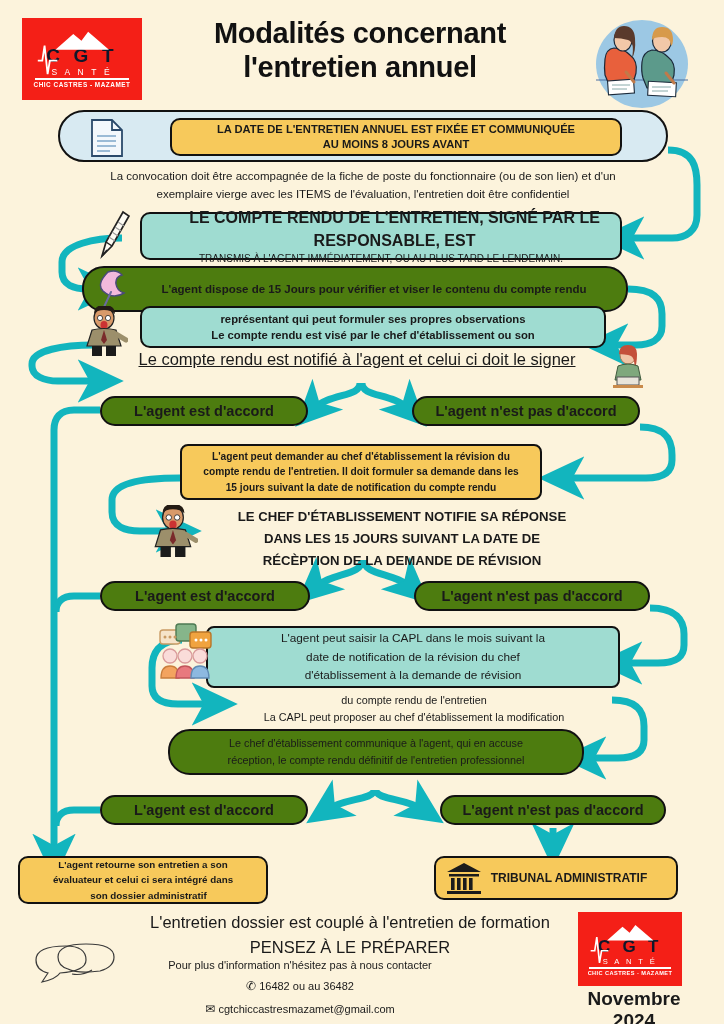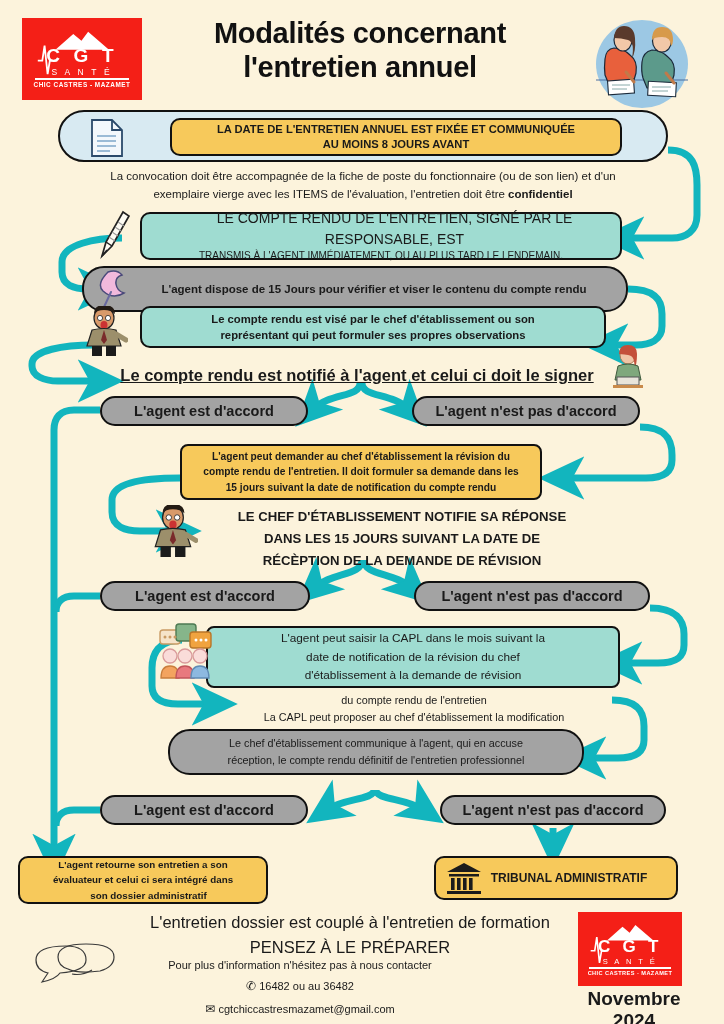--- a/index.html
+++ b/index.html
@@ -19,21 +19,21 @@
   
   .abs{position:absolute;z-index:3;box-sizing:border-box;}
 
   
   .logo{
     position:absolute;background:#F41F17;box-sizing:border-box;
     display:flex;flex-direction:column;align-items:center;justify-content:center;
     overflow:hidden;z-index:4;
   }
   .logo-mtn{width:62%;height:20px;position:relative;margin-bottom:-4px;}
-  .logo-cgt{color:#ffffff;font-weight:bold;letter-spacing:.22em;line-height:1;}
+  .logo-cgt{color:#0f172a;font-weight:bold;letter-spacing:.22em;line-height:1;}
   .logo-sante{color:#fff;letter-spacing:.32em;line-height:1;}
   .logo-rule{height:1.5px;background:#fff;width:78%;margin:2px 0 2px 0;}
   .logo-sub{color:#fff;letter-spacing:.08em;line-height:1;font-weight:bold;}
   .logo-ecg{position:absolute;left:8%;top:28%;width:26%;height:46%;}
 
   .title{
     position:absolute;left:140px;top:16px;width:440px;
     text-align:center;font-weight:bold;font-size:29px;line-height:1.18;
     color:#111;letter-spacing:-.3px;z-index:4;
   }
@@ -42,27 +42,27 @@
     position:absolute;left:586px;top:18px;width:112px;height:92px;z-index:4;
   }
 
   
   .pill{
     position:absolute;border:2.5px solid #111;box-sizing:border-box;
     display:flex;align-items:center;justify-content:center;text-align:center;
     z-index:3;
   }
   .pill span{display:block;width:100%;padding:0 10px;box-sizing:border-box;}
-  .blue{background:#a3a3a3;}
+  .blue{background:#4d7c0f;}
   .teal{background:#9FDCD1;}
   .yellow{background:#F7C95B;}
   .outerbox{background:#D8EAF2;border-radius:32px;}
   .plain{position:absolute;text-align:center;z-index:3;}
 
-  .b-bold{font-weight:bold;margin-top:16px;}
+  .b-bold{font-weight:normal;}
   .u-line{text-decoration:underline;}
 
   
   .footer-text{position:absolute;text-align:center;z-index:4;}
   .footer-contact{position:absolute;z-index:4;text-align:center;}
   .month{position:absolute;font-weight:bold;font-size:19px;z-index:4;}
 </style>
 </head>
 <body>
 
@@ -171,21 +171,21 @@
   </div>
 
   <svg class="abs" style="left:96px;top:208px;width:34px;height:52px;z-index:4;" viewBox="0 0 34 52">
     <path d="M6,48 L10,34 L27,4 L33,8 L16,38 Z" fill="#FDFBF3" stroke="#222" stroke-width="1.7"></path>
     <path d="M10,34 L16,38" stroke="#222" stroke-width="1.5"></path>
     <path d="M6,48 L11,42" stroke="#222" stroke-width="1.5"></path>
     <path d="M13,29 l6,4 M16,24 l6,4 M19,19 l6,4 M22,14 l6,4" stroke="#999" stroke-width="1.1"></path>
   </svg>
 
   <div class="pill teal" style="left:140px;top:212px;width:482px;height:48px;border-radius:10px;flex-direction:column;">
-    <span style="font-size:14px;font-weight:normal;line-height:1.45;padding-left:37px;">LE COMPTE RENDU DE L'ENTRETIEN, SIGNÉ PAR LE RESPONSABLE, EST</span>
+    <span style="font-size:16px;font-weight:bold;line-height:1.45;padding-left:37px;">LE COMPTE RENDU DE L'ENTRETIEN, SIGNÉ PAR LE RESPONSABLE, EST</span>
     <span style="font-size:10px;font-weight:normal;line-height:1.45;">TRANSMIS À L'AGENT IMMÉDIATEMENT, OU AU PLUS TARD LE LENDEMAIN.</span>
   </div>
 
   <svg class="abs" style="left:98px;top:266px;width:34px;height:44px;z-index:4;" viewBox="0 0 34 44">
     <path d="M10,6 q9,-3 14,3 q-7,2 -6,9 q1,7 8,9 q-11,7 -21,-2 q-7,-7 5,-19Z" fill="#F2B9DC" stroke="#4a4a7a" stroke-width="1.5"></path>
     <path d="M13,26 L6,41" stroke="#6a6aa0" stroke-width="2" stroke-linecap="round"></path>
   </svg>
 
   <div class="pill blue" style="left:82px;top:266px;width:546px;height:46px;border-radius:22px;flex-direction:column;">
     <span style="font-size:11.5px;font-weight:bold;line-height:1.45;padding-left:48px;">L'agent dispose de 15 Jours pour vérifier et viser le contenu du compte rendu</span>
@@ -197,22 +197,22 @@
     <ellipse cx="18" cy="12" rx="2.6" ry="2.6" fill="#fff" stroke="#222" stroke-width=".8"></ellipse>
     <ellipse cx="26" cy="12" rx="2.6" ry="2.6" fill="#fff" stroke="#222" stroke-width=".8"></ellipse>
     <ellipse cx="22" cy="19" rx="3.5" ry="4" fill="#C33"></ellipse>
     <path d="M10,24 q12,-3 24,0 l5,16 h-34 Z" fill="#9C8F6B" stroke="#222" stroke-width="1.2"></path>
     <path d="M22,24 l-3,10 l3,4 l3,-4 Z" fill="#7a2b2b"></path>
     <path d="M34,28 l10,6" stroke="#9C8F6B" stroke-width="5" stroke-linecap="round"></path>
     <path d="M10,40 h10 v10 h-10Z M24,40 h10 v10 h-10Z" fill="#1b1b1b"></path>
   </svg>
 
   <div class="pill teal" style="left:140px;top:306px;width:466px;height:42px;border-radius:10px;flex-direction:column;">
+    <span style="font-size:11.3px;font-weight:bold;line-height:1.45;">représentant qui peut formuler ses propres observations</span>
     <span style="font-size:11.3px;font-weight:bold;line-height:1.45;">Le compte rendu est visé par le chef d'établissement ou son</span>
-    <span style="font-size:11.3px;font-weight:bold;line-height:1.45;">représentant qui peut formuler ses propres observations</span>
   </div>
 
   <div class="plain b-bold u-line" style="left:104px;top:350px;width:506px;font-size:16.5px;">Le compte rendu est notifié à l'agent et celui ci doit le signer</div>
 
   <svg class="abs" style="left:608px;top:344px;width:40px;height:46px;z-index:4;" viewBox="0 0 40 46">
     <ellipse cx="20" cy="11" rx="8" ry="9" fill="#F0C5A6" stroke="#b07a55" stroke-width="1"></ellipse>
     <path d="M11,10 q0,-9 9,-9 q9,0 9,9 q0,11 -3,16 q2,-14 -6,-15 q-8,-1 -9,-1Z" fill="#C4503A"></path>
     <path d="M10,22 q10,-4 20,0 l3,14 h-26Z" fill="#7FA87C" stroke="#3f5a3d" stroke-width="1"></path>
     <rect x="9" y="33" width="22" height="8" fill="#E8E4DA" stroke="#555" stroke-width="1"></rect>
     <rect x="5" y="41" width="30" height="3" fill="#C98A4B"></rect>

